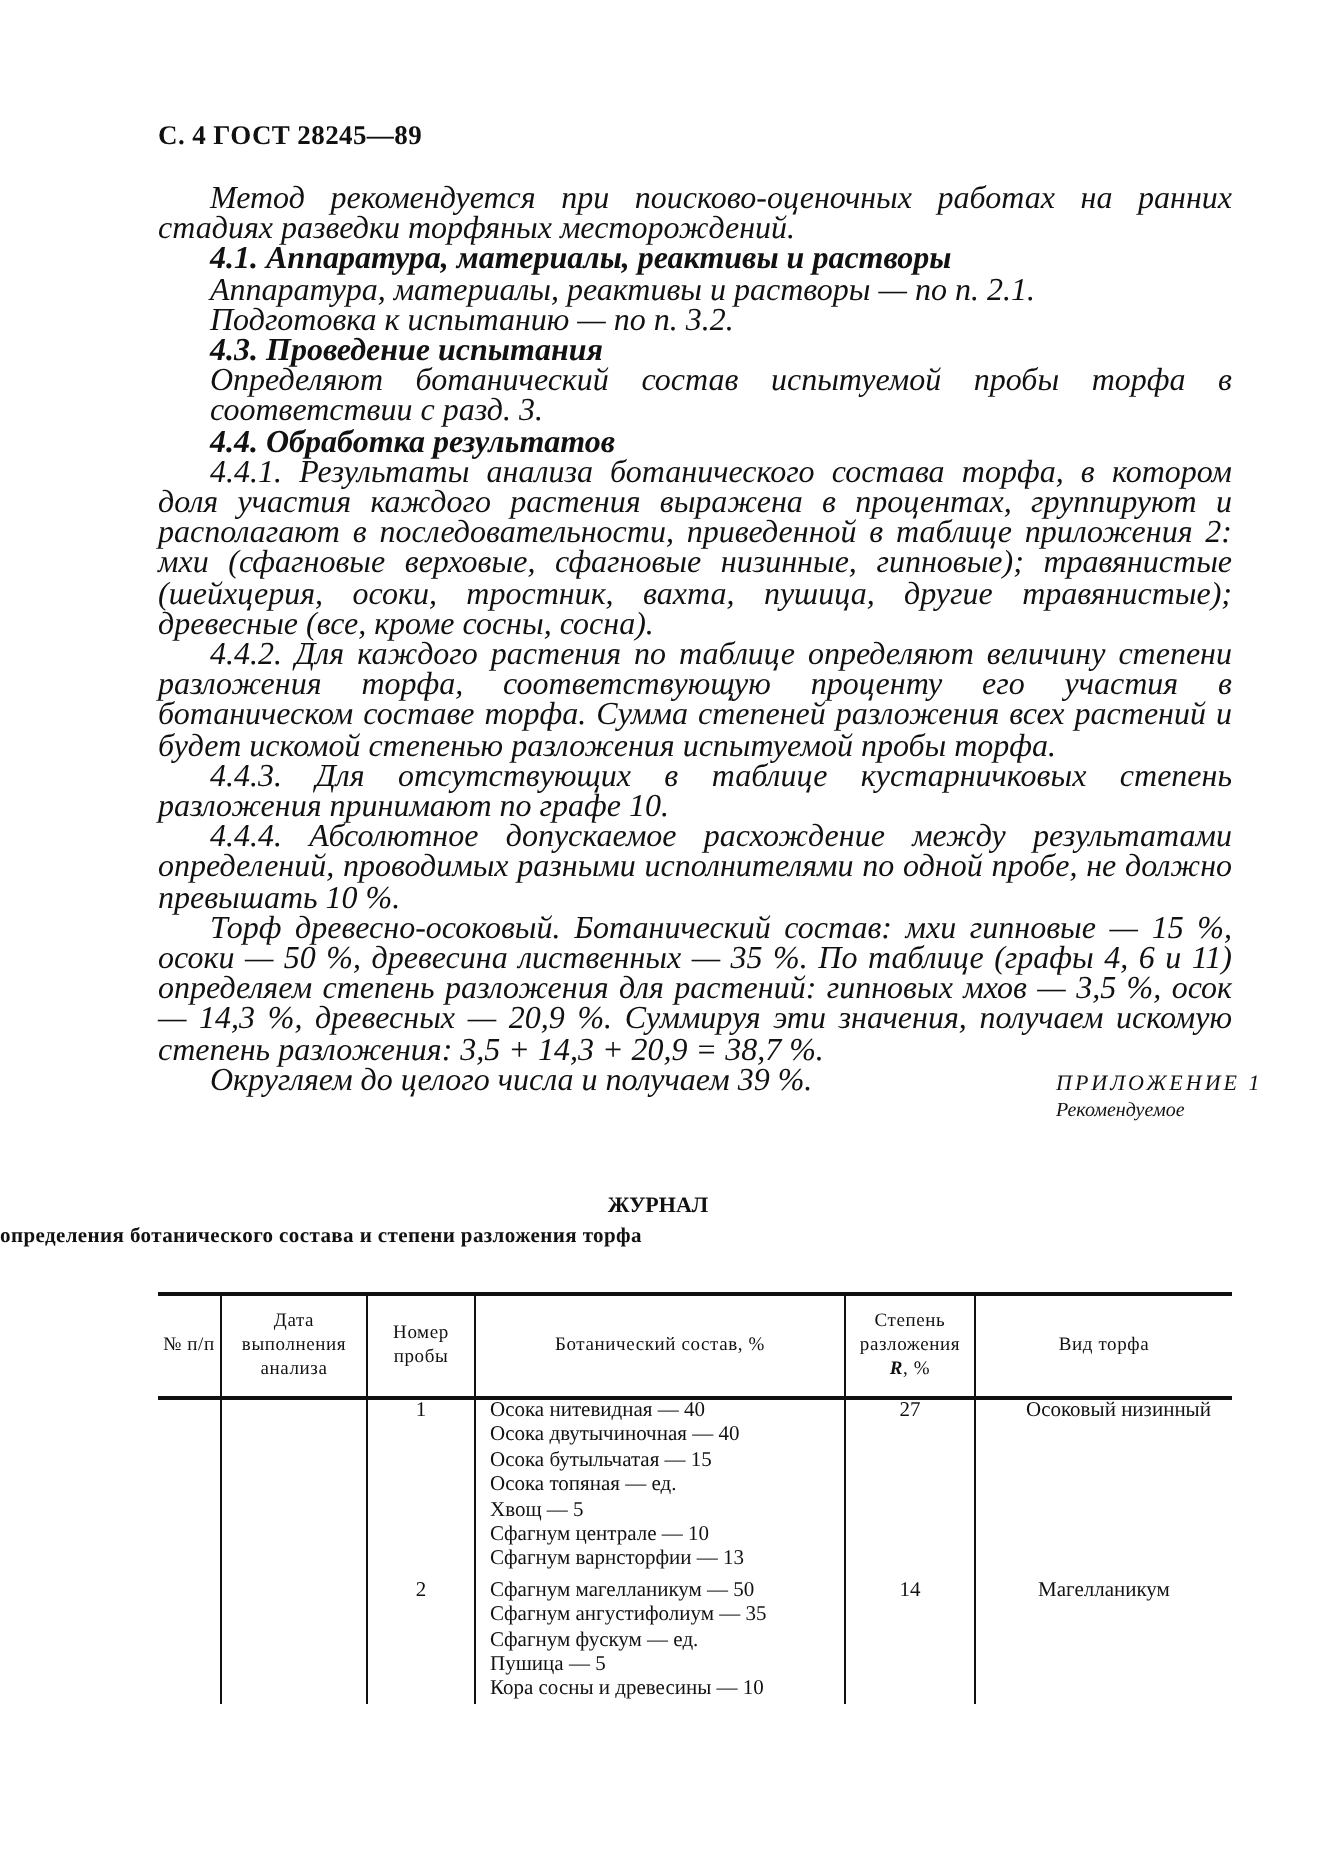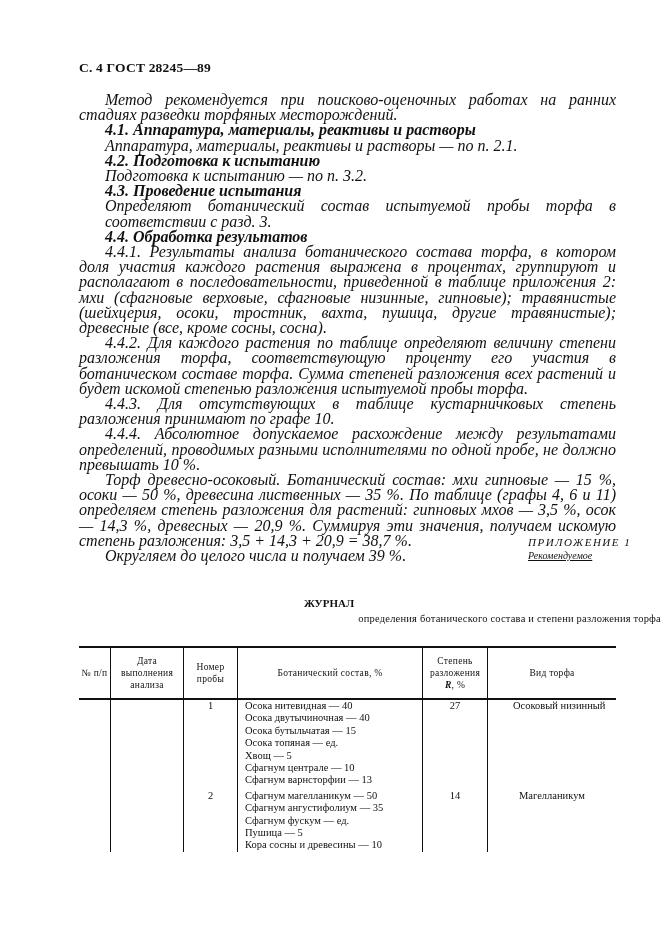--- a/index.html
+++ b/index.html
@@ -6,23 +6,23 @@
   body { width: 661px; height: 936px; position: relative; overflow: hidden;
          font-family: "Liberation Serif", "DejaVu Serif", serif; color: #111; }
   .page-header { position: absolute; left: 79px; top: 60px; font-weight: bold; font-size: 13.5px; letter-spacing: 0.2px; }
   .body-text { position: absolute; left: 79px; top: 92px; width: 537px; font-size: 16px; line-height: 15.2px; font-style: italic; }
   .body-text p { margin: 0; text-align: justify; }
   .indent { text-indent: 26px; }
   .h { font-weight: bold; padding-left: 26px; }
   .pl { padding-left: 26px; }
   .appendix { position: absolute; left: 528px; top: 535px; font-style: italic; font-size: 11px; line-height: 14px; }
   .appendix .a1 { letter-spacing: 1.5px; }
-  .appendix .a2 { font-size: 10px; text-decoration: underline; }
+  .appendix .a2 { font-size: 10px; }
   .journal-title { position: absolute; left: 0; width: 658px; top: 597px; text-align: center; font-weight: bold; font-size: 11px; }
-  .journal-sub { position: absolute; left: 0; width: 661px; top: 613px; text-align: right; font-weight: normal; font-size: 10.5px; letter-spacing: 0.2px; }
+  .journal-sub { position: absolute; left: 0; width: 661px; top: 613px; text-align: left; font-weight: bold; font-size: 10.5px; letter-spacing: 0.2px; }
   table.journal { position: absolute; left: 79px; top: 646px; width: 537px; border-collapse: collapse; font-size: 10.5px; }
   table.journal th { font-weight: normal; font-size: 9.5px; line-height: 12px; letter-spacing: 0.3px;
         border-top: 2px solid #111; border-bottom: 2px solid #111; height: 50px; text-align: center; vertical-align: middle; padding: 0 2px; }
   table.journal th + th, table.journal td + td { border-left: 1px solid #111; }
   table.journal td { vertical-align: top; padding: 0 3px; line-height: 12.4px; }
   .c-num { width: 27px; } .c-date { width: 68px; } .c-sample { width: 49px; }
   .c-comp { width: 180px; } .c-deg { width: 60px; }
   .comp-line { display: block; padding-left: 4px; }
   .center { text-align: center; }
   .type-cell { text-indent: 22px; }
@@ -30,21 +30,20 @@
 </style>
 </head>
 <body>
 
 <div class="page-header">С. 4 ГОСТ 28245—89</div>
 
 <div class="body-text">
   <p class="indent">Метод рекомендуется при поисково-оценочных работах на ранних стадиях разведки торфяных месторождений.</p>
   <p class="h">4.1.  Аппаратура, материалы, реактивы и растворы</p>
   <p class="pl">Аппаратура, материалы, реактивы и растворы — по п. 2.1.</p>
-  <p class="h">4.2.  Подготовка к испытанию</p>
   <p class="pl">Подготовка к испытанию — по п. 3.2.</p>
   <p class="h">4.3.  Проведение испытания</p>
   <p class="pl">Определяют ботанический состав испытуемой пробы торфа в соответствии с разд. 3.</p>
   <p class="h">4.4.  Обработка результатов</p>
   <p class="indent">4.4.1.  Результаты анализа ботанического состава торфа, в котором доля участия каждого растения выражена в процентах, группируют и располагают в последовательности, приведенной в таблице приложения 2: мхи (сфагновые верховые, сфагновые низинные, гипновые); травянистые (шейхцерия, осоки, тростник, вахта, пушица, другие травянистые); древесные (все, кроме сосны, сосна).</p>
   <p class="indent">4.4.2.  Для каждого растения по таблице определяют величину степени разложения торфа, соответствующую проценту его участия в ботаническом составе торфа. Сумма степеней разложения всех растений и будет искомой степенью разложения испытуемой пробы торфа.</p>
   <p class="indent">4.4.3.  Для отсутствующих в таблице кустарничковых степень разложения принимают по графе 10.</p>
   <p class="indent">4.4.4.  Абсолютное допускаемое расхождение между результатами определений, проводимых разными исполнителями по одной пробе, не должно превышать 10 %.</p>
   <p class="indent">Торф древесно-осоковый. Ботанический состав: мхи гипновые — 15 %, осоки — 50 %, древесина лиственных — 35 %. По таблице (графы 4, 6 и 11) определяем степень разложения для растений: гипновых мхов — 3,5 %, осок — 14,3 %, древесных — 20,9 %. Суммируя эти значения, получаем искомую степень разложения: 3,5 + 14,3 + 20,9 = 38,7 %.</p>
   <p class="indent">Округляем до целого числа и получаем 39 %.</p>

